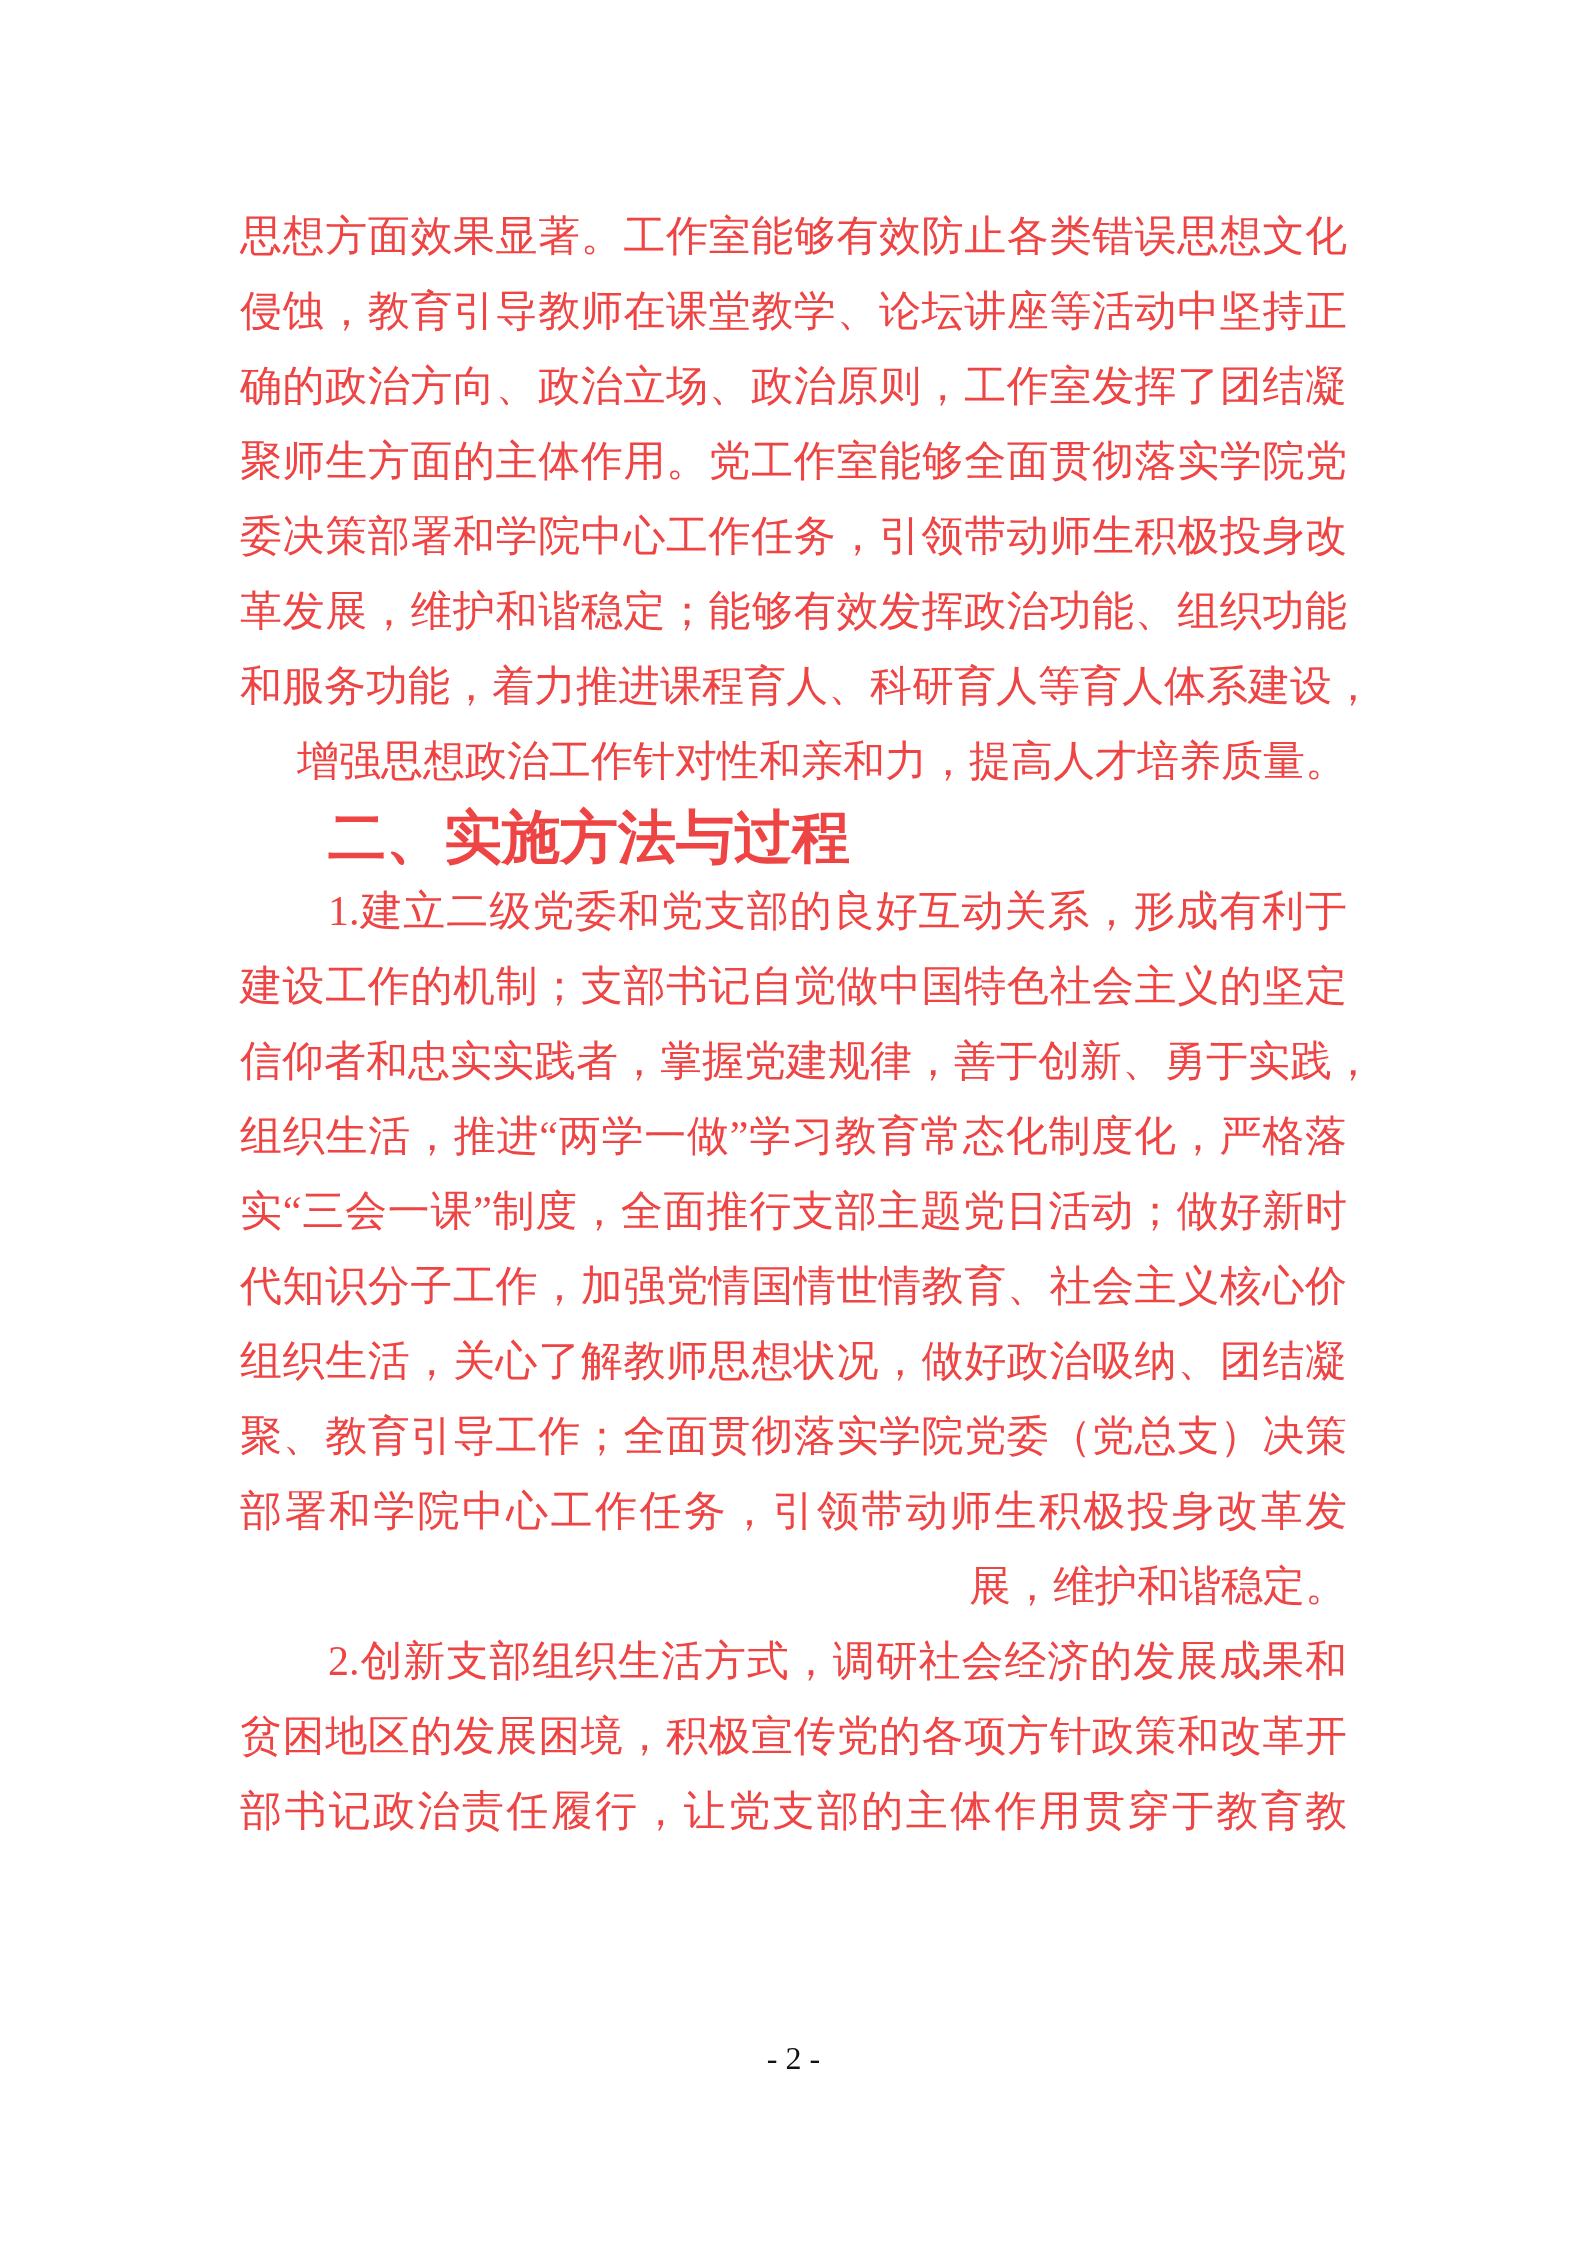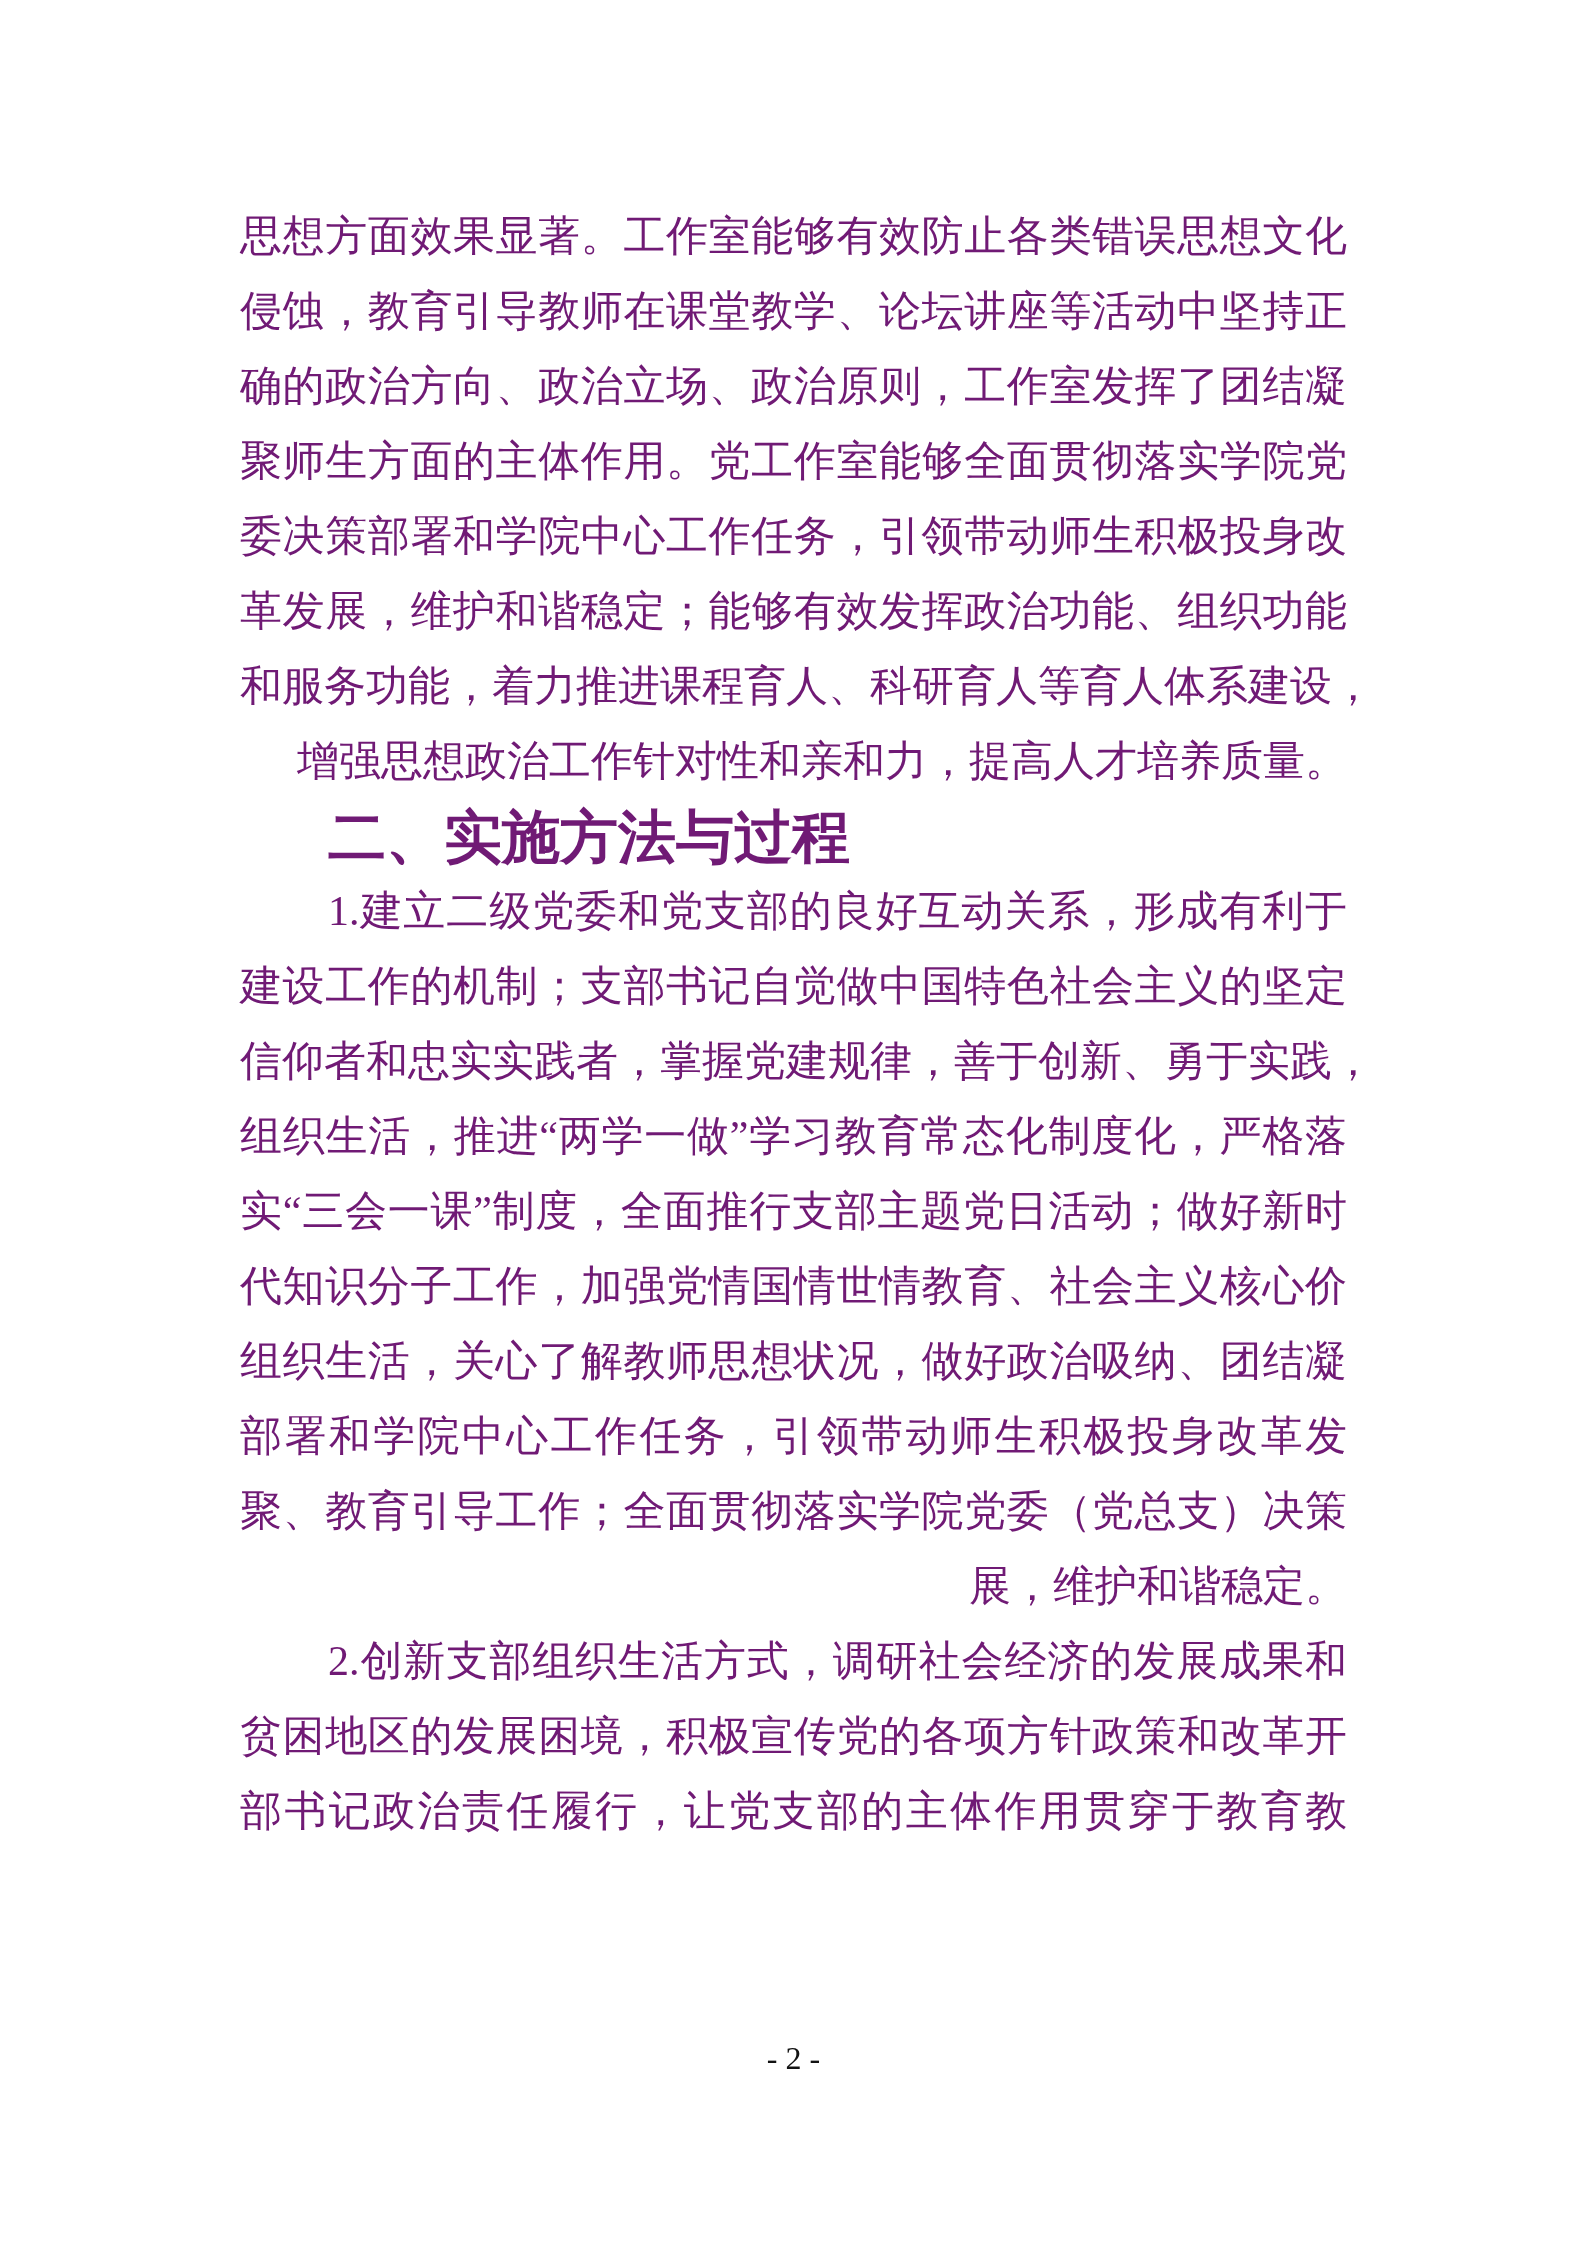--- a/index.html
+++ b/index.html
@@ -20,21 +20,21 @@
     left: 240px;
     top: 199px;
     width: 1107px;
   }
   .line {
     height: 75px;
     line-height: 75px;
     font-family: "Liberation Serif", "DejaVu Serif", serif;
     font-size: 42px;
     white-space: nowrap;
-    color: #701a75;
+    color: #ef4444;
   }
   .full {
     text-align: justify;
     text-align-last: justify;
   }
   .end {
     text-align: right;
   }
   .indent-full {
     text-indent: 88px;
@@ -74,21 +74,21 @@
       <div class="line full">和服务功能，着力推进课程育人、科研育人等育人体系建设，</div>
       <div class="line end">增强思想政治工作针对性和亲和力，提高人才培养质量。</div>
       <div class="line heading">二、实施方法与过程</div>
       <div class="line indent-full">1.建立二级党委和党支部的良好互动关系，形成有利于</div>
       <div class="line full">建设工作的机制；支部书记自觉做中国特色社会主义的坚定</div>
       <div class="line full">信仰者和忠实实践者，掌握党建规律，善于创新、勇于实践，</div>
       <div class="line full">组织生活，推进“两学一做”学习教育常态化制度化，严格落</div>
       <div class="line full">实“三会一课”制度，全面推行支部主题党日活动；做好新时</div>
       <div class="line full">代知识分子工作，加强党情国情世情教育、社会主义核心价</div>
       <div class="line full">组织生活，关心了解教师思想状况，做好政治吸纳、团结凝</div>
+      <div class="line full">聚、教育引导工作；全面贯彻落实学院党委（党总支）决策</div>
       <div class="line full">部署和学院中心工作任务，引领带动师生积极投身改革发</div>
-      <div class="line full">聚、教育引导工作；全面贯彻落实学院党委（党总支）决策</div>
       <div class="line end">展，维护和谐稳定。</div>
       <div class="line indent-full">2.创新支部组织生活方式，调研社会经济的发展成果和</div>
       <div class="line full">贫困地区的发展困境，积极宣传党的各项方针政策和改革开</div>
       <div class="line full">部书记政治责任履行，让党支部的主体作用贯穿于教育教</div>
     </main>
   <div class="footer">- 2 -</div>
 </div>
 
 </body></html>

